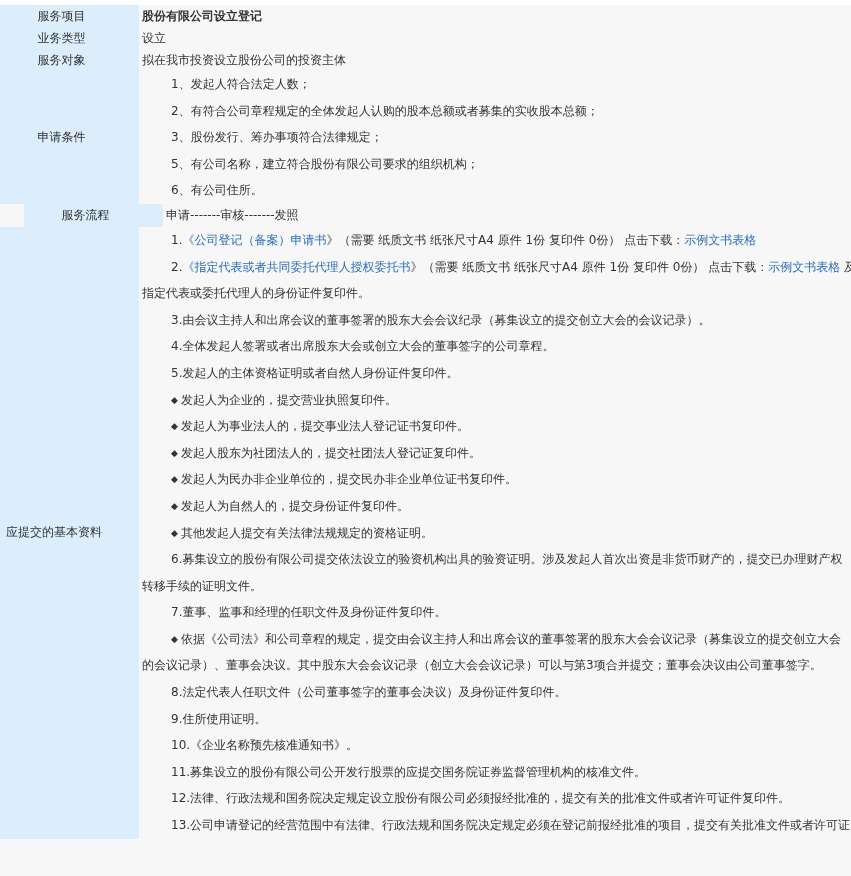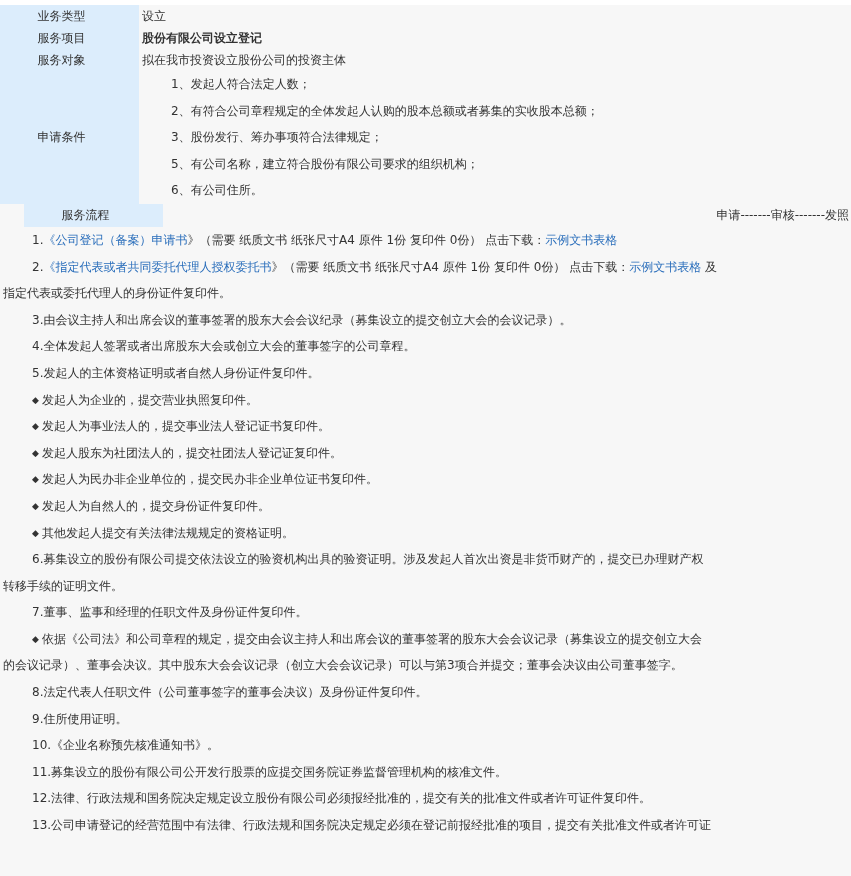--- a/index.html
+++ b/index.html
@@ -33,51 +33,52 @@
     .bullet { font-size: 9px; vertical-align: 1px; margin-right: 3px; }
     .cond-line { height: 26.6px; line-height: 26.6px; white-space: nowrap; }
   </style>
 </head>
 <body>
 
 <div class="page">
   <div class="table">
 
     <div class="row">
-      <div class="label" style="height:22px;">业务类型</div>
-      <div class="value line">设立</div>
+      <div class="label" style="height:22px;">服务项目</div>
+      <div class="value line bold">股份有限公司设立登记</div>
     </div>
 
     <div class="row">
-      <div class="label" style="height:22px;">服务项目</div>
-      <div class="value line bold">股份有限公司设立登记</div>
+      <div class="label" style="height:22px;">业务类型</div>
+      <div class="value line">设立</div>
     </div>
 
     <div class="row">
       <div class="label" style="height:22px;">服务对象</div>
       <div class="value line">拟在我市投资设立股份公司的投资主体</div>
     </div>
 
     <div class="row">
       <div class="label">申请条件</div>
       <div class="value" style="padding-top:0px;">
         <div class="cond-line indent">1、发起人符合法定人数；</div>
         <div class="cond-line indent">2、有符合公司章程规定的全体发起人认购的股本总额或者募集的实收股本总额；</div>
         <div class="cond-line indent">3、股份发行、筹办事项符合法律规定；</div>
         <div class="cond-line indent">5、有公司名称，建立符合股份有限公司要求的组织机构；</div>
         <div class="cond-line indent">6、有公司住所。</div>
       </div>
     </div>
 
     <div class="row">
       <div class="label" style="height:23px;margin-left:24px;">服务流程</div>
-      <div class="value line" style="height:23px;line-height:23px;text-align:right;">申请-------审核-------发照</div>
+      <div class="value line" style="height:23px;line-height:23px;">申请-------审核-------发照</div>
     </div>
 
     <div class="row">
+      <div class="label left">应提交的基本资料</div>
       <div class="value para">
         <div class="indent" style="white-space:nowrap;">
           <span>1.</span><a class="link" href="#">《公司登记（备案）申请书</a><span>》（需要 纸质文书 纸张尺寸A4 原件 1份 复印件 0份） 点击下载：</span><a class="link" href="#">示例文书表格</a>
         </div>
         <div class="indent" style="white-space:nowrap;">
           <span>2.</span><a class="link" href="#">《指定代表或者共同委托代理人授权委托书</a><span>》（需要 纸质文书 纸张尺寸A4 原件 1份 复印件 0份） 点击下载：</span><a class="link" href="#">示例文书表格</a><span> 及</span>
         </div>
         <div>指定代表或委托代理人的身份证件复印件。</div>
         <div class="indent">3.由会议主持人和出席会议的董事签署的股东大会会议纪录（募集设立的提交创立大会的会议记录）。</div>
         <div class="indent">4.全体发起人签署或者出席股东大会或创立大会的董事签字的公司章程。</div>

